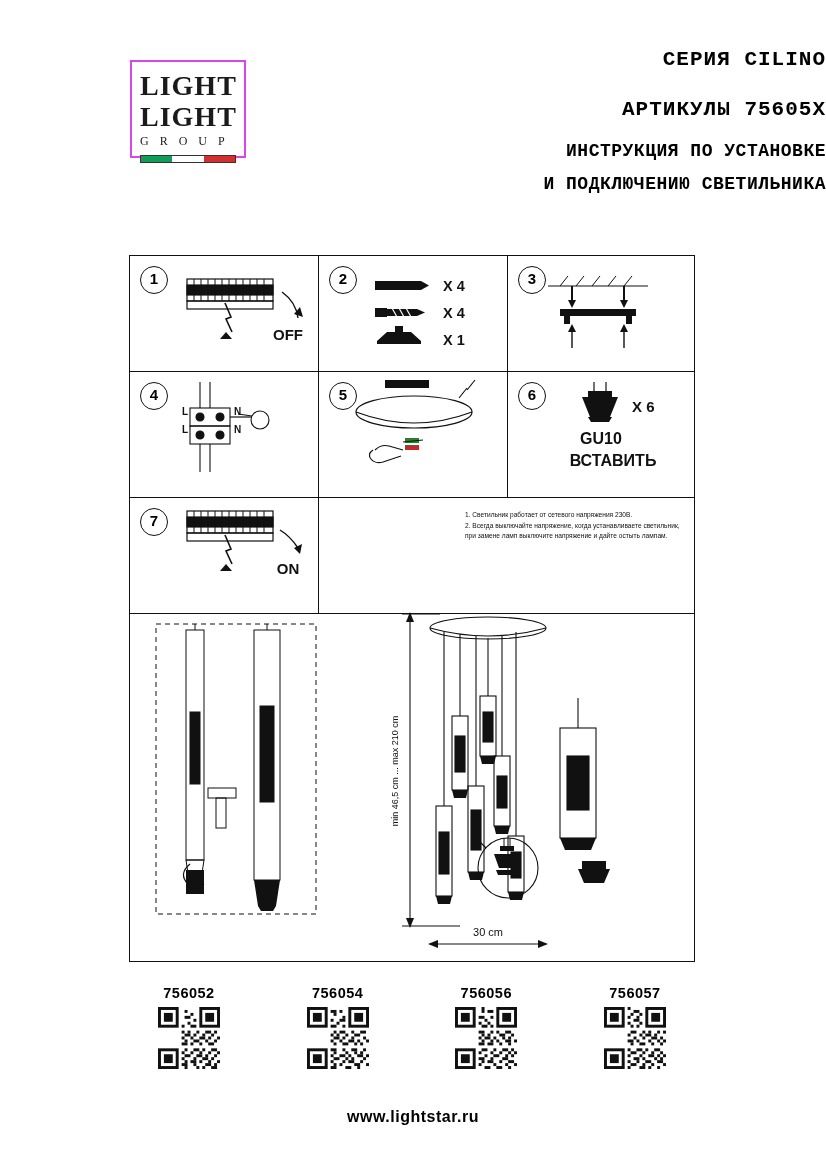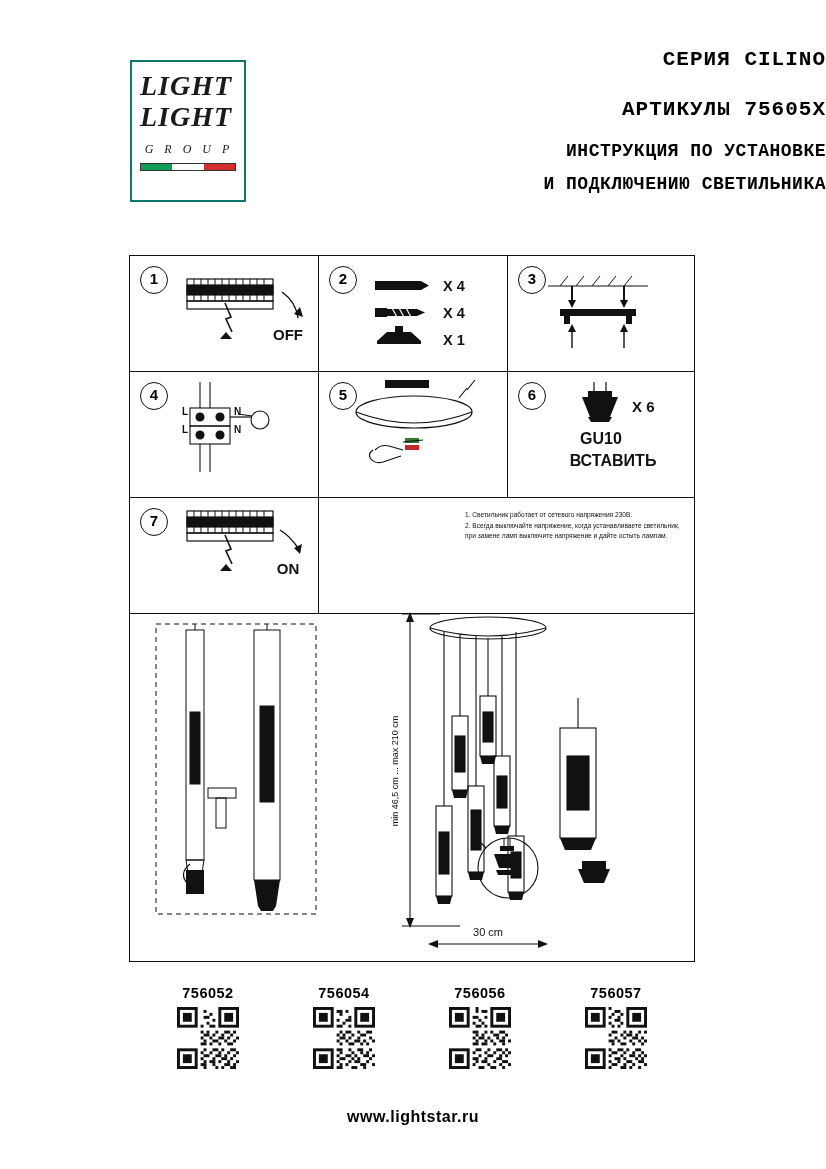--- a/index.html
+++ b/index.html
@@ -22,42 +22,40 @@
     left: 0;
     top: 46px;
     width: 826px;
     height: 150px;
   }
   .logo-box {
     position: absolute;
     left: 130px;
     top: 14px;
     width: 116px;
-    height: 142px;
-    border: 2px solid #0f766e;
+    height: 98px;
+    border: 2px solid #d946ef;
     background: #fff;
     box-sizing: border-box;
     padding: 8px 6px 4px 8px;
-    font-style: italic;
   }
   .logo-line {
     font-family: "Liberation Serif", serif;
     font-weight: bold;
     font-size: 28px;
     letter-spacing: 1px;
     line-height: 31px;
     color: #1a1a1a;
   }
   .logo-group {
     font-family: "Liberation Serif", serif;
     font-size: 12px;
     letter-spacing: 4px;
     color: #1a1a1a;
-    margin-top: 10px;
-    text-align: center;
+    margin-top: 2px;
   }
   .flag {
     margin-top: 6px;
     width: 96px;
     height: 8px;
     display: flex;
     border: 1px solid #333;
     box-sizing: border-box;
   }
   .flag i { flex: 1; display: block; }
@@ -146,21 +144,21 @@
   }
 
   
   .codes {
     position: absolute;
     left: 129px;
     top: 985px;
     width: 566px;
     height: 110px;
     display: flex;
-    justify-content: center;
+    justify-content: space-between;
     gap: 16px;
   }
   .code-item {
     width: 120px;
     text-align: center;
   }
   .code-num {
     font-size: 14.5px;
     font-weight: bold;
     letter-spacing: 0.5px;

